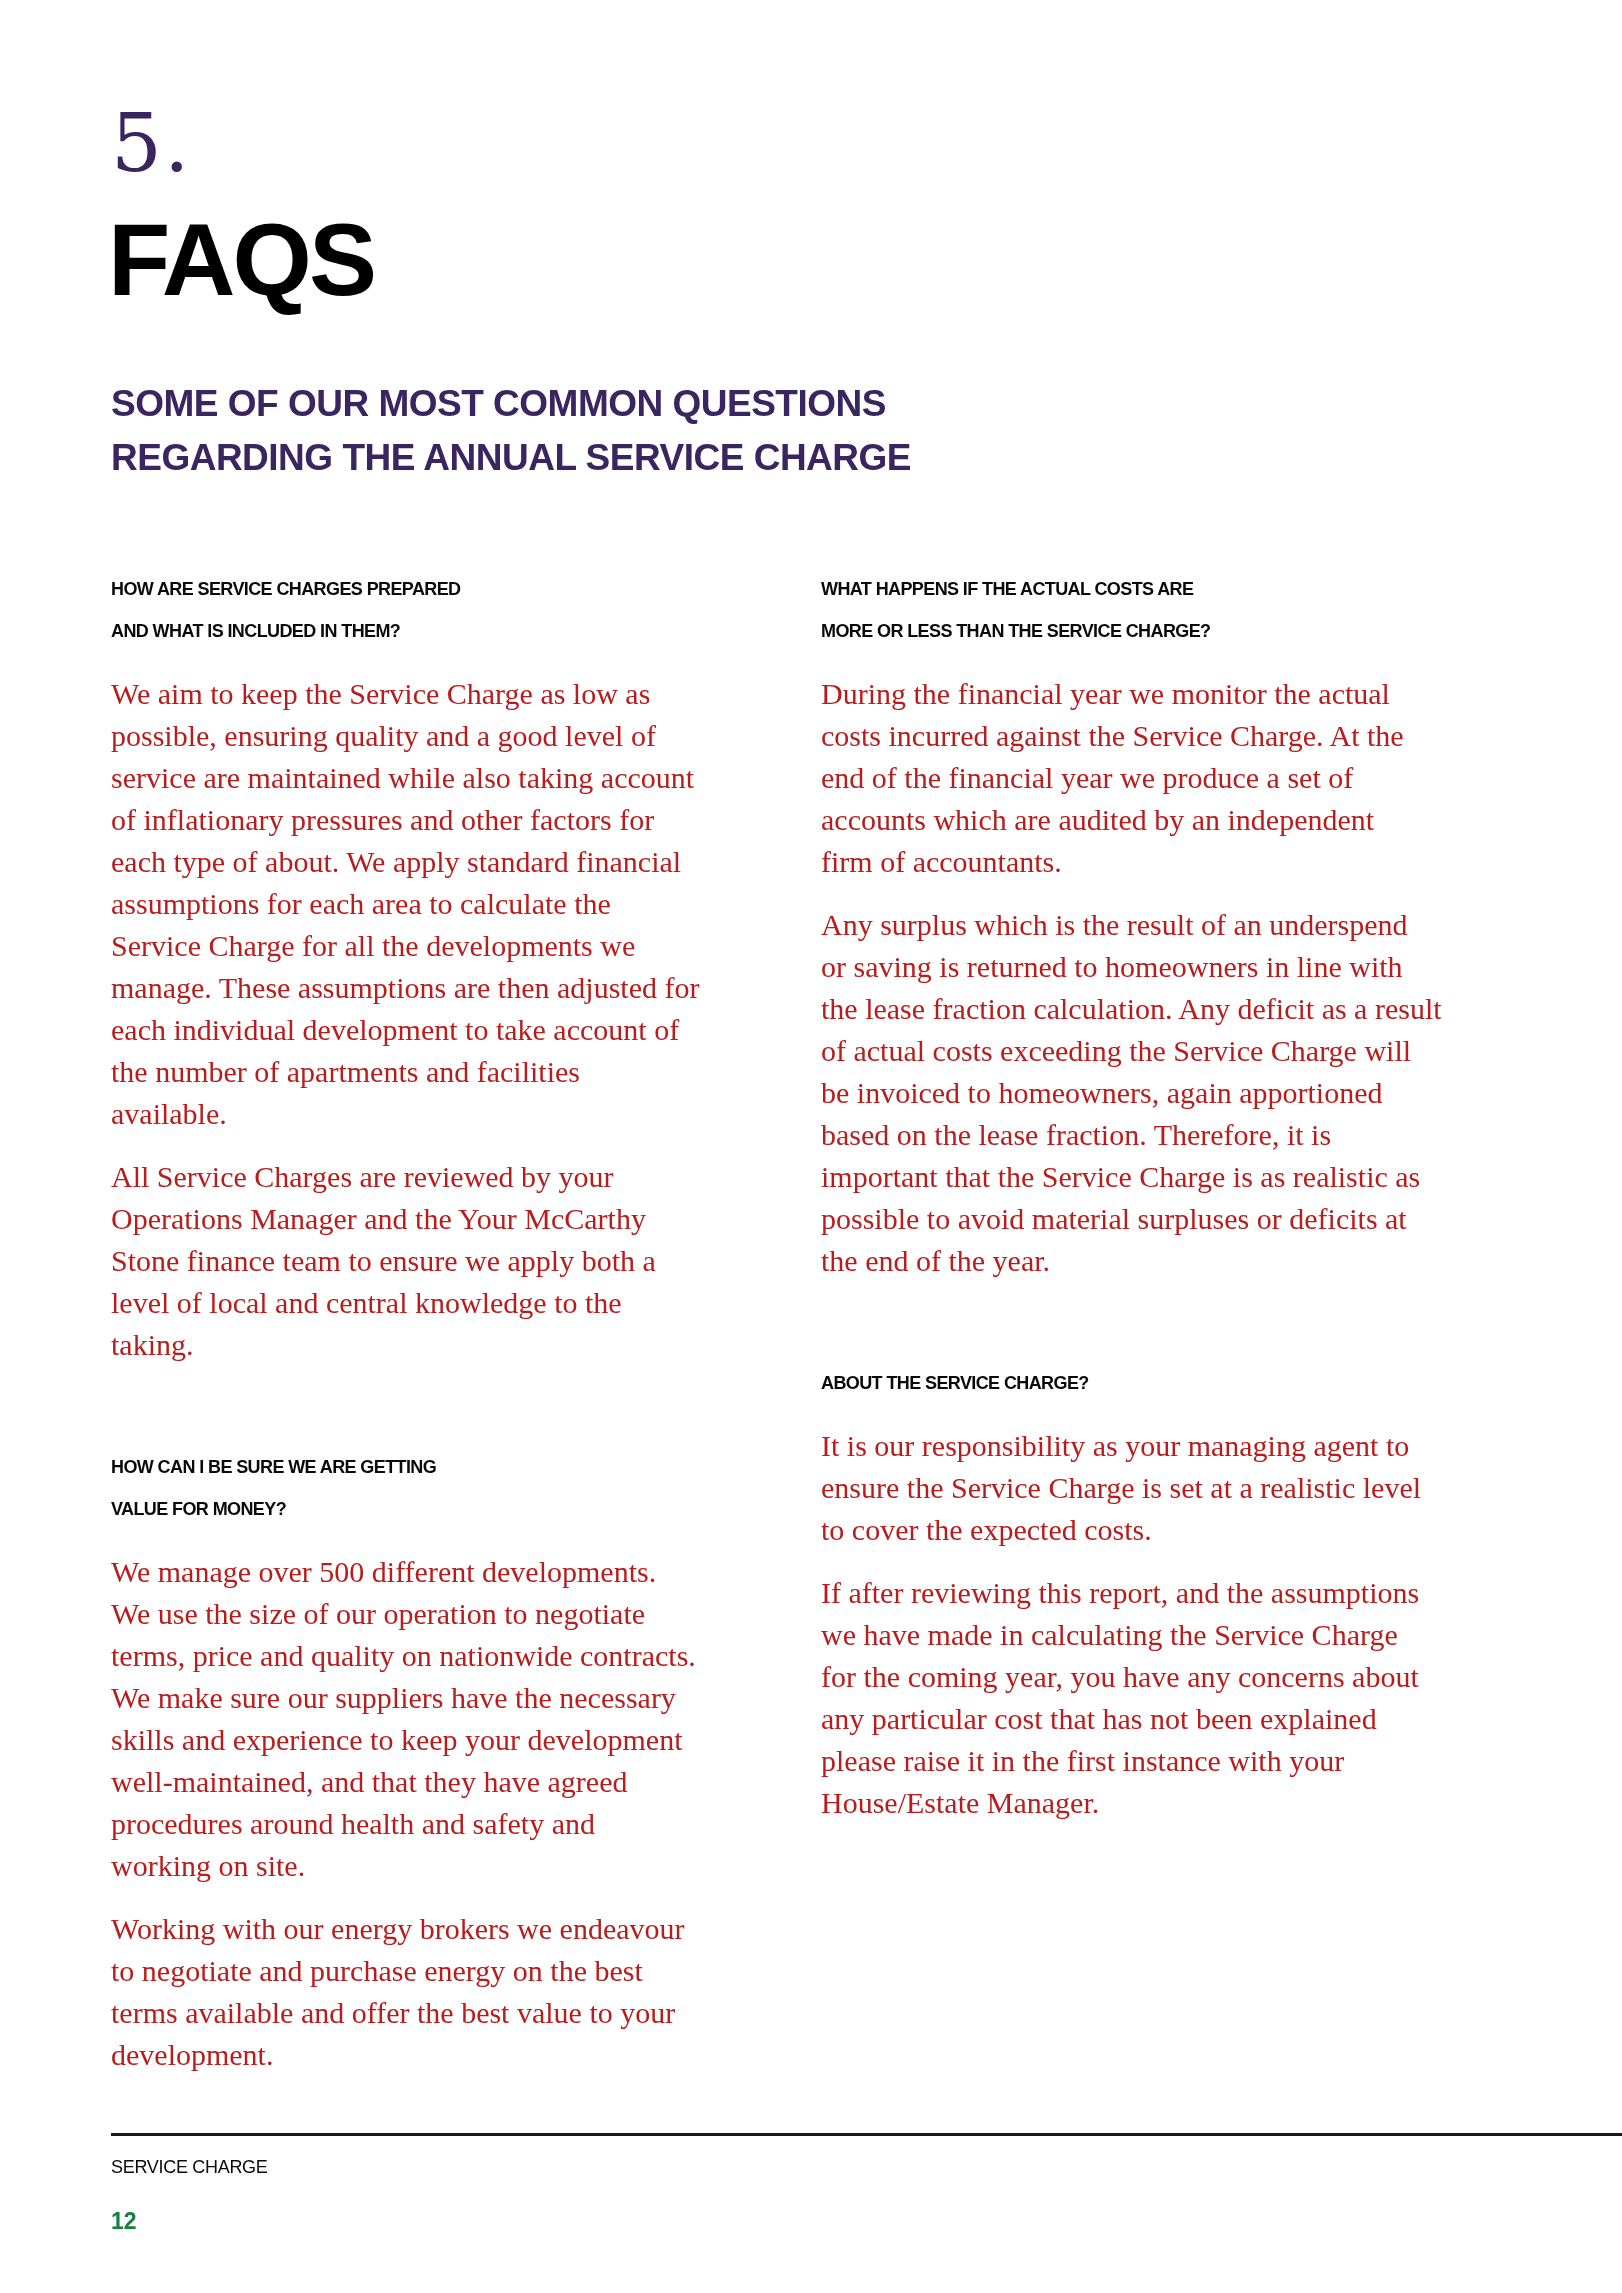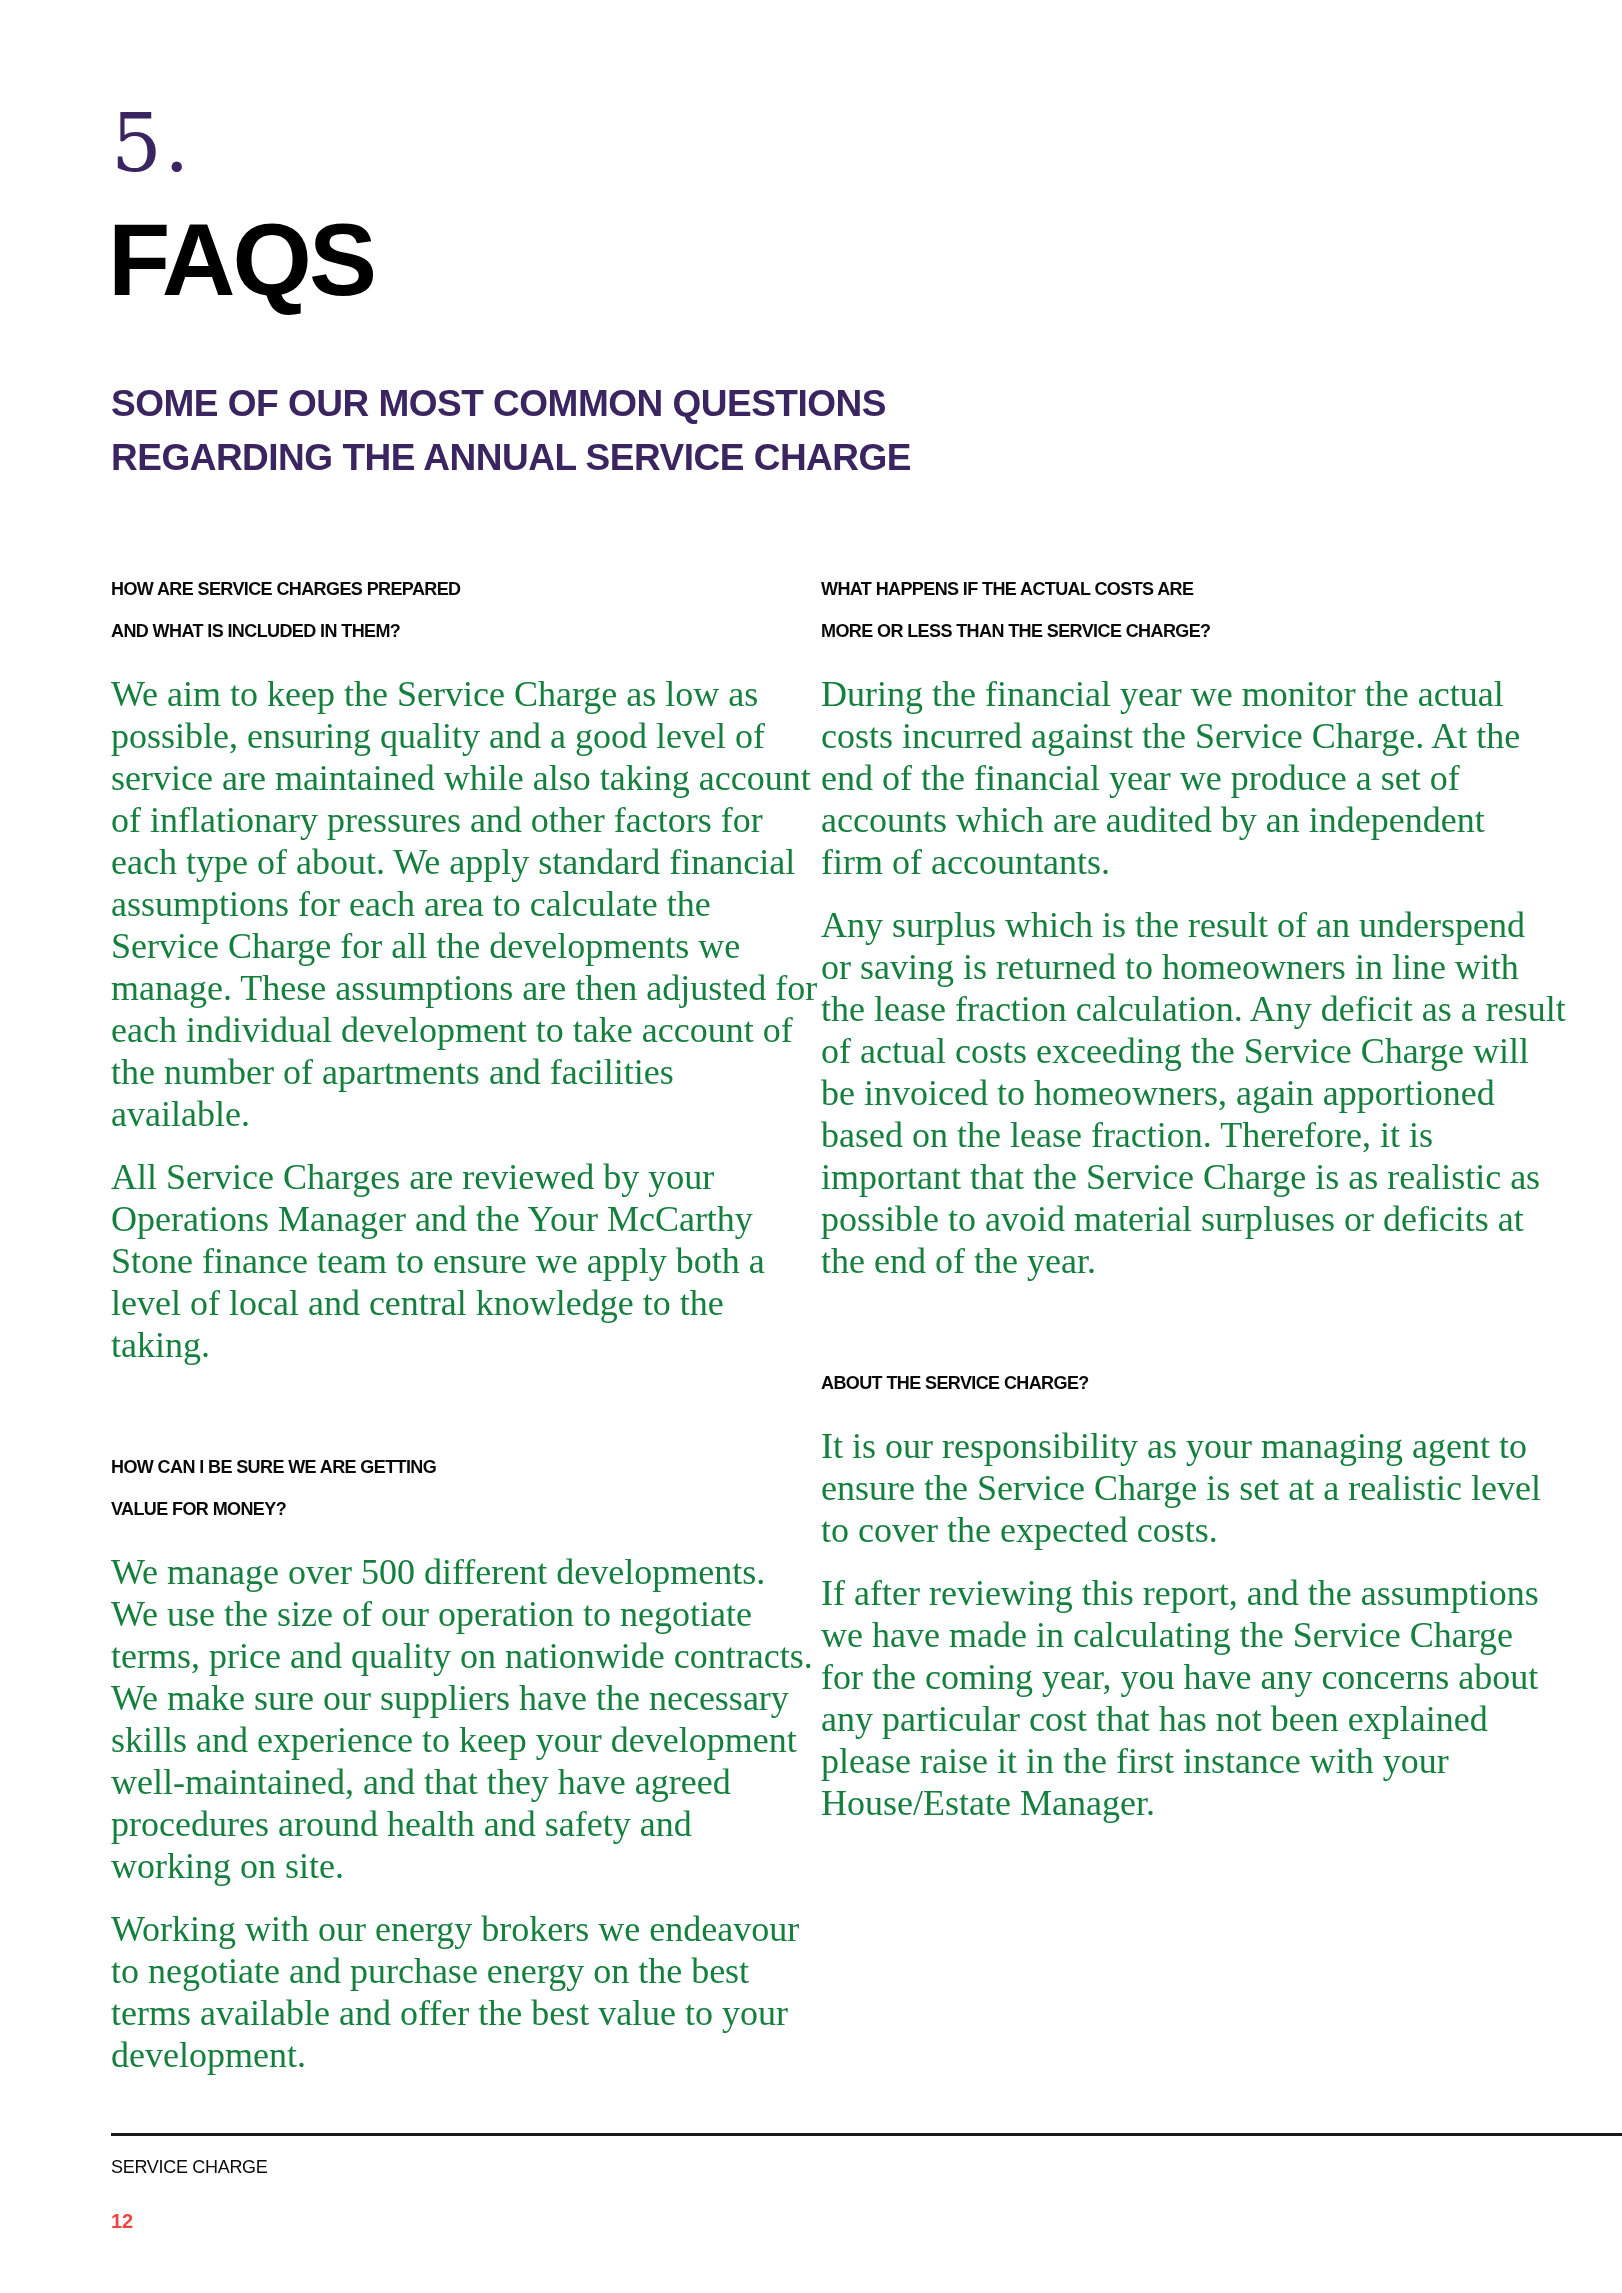--- a/index.html
+++ b/index.html
@@ -60,23 +60,23 @@
     font-weight: 700;
     font-size: 18px;
     line-height: 42px;
     color: #0a0a0a;
     letter-spacing: -0.6px;
     margin: 0 0 20.6px 0;
   }
   .faq-q span { display: block; white-space: nowrap; }
   .faq-p {
     font-family: "Liberation Serif", "DejaVu Serif", serif;
-    font-size: 36px;
+    font-size: 30px;
     line-height: 42px;
-    color: #15803d;
+    color: #b91c1c;
     margin: 0 0 21.6px 0;
   }
   .faq-p span { display: block; white-space: nowrap; }
   .footer-rule {
     position: absolute;
     left: 111px;
     right: 0;
     top: 2133px;
     height: 2.9px;
     background: #1a1a1a;
@@ -91,23 +91,23 @@
     line-height: 27.4px;
     color: #0a0a0a;
     letter-spacing: -0.3px;
   }
   .page-number {
     position: absolute;
     left: 111px;
     top: 2205px;
     font-family: "Liberation Sans", "DejaVu Sans", sans-serif;
     font-weight: 700;
-    font-size: 20px;
+    font-size: 23px;
     line-height: 33px;
-    color: #ef4444;
+    color: #15803d;
   }
 </style>
 </head>
 <body>
 
 <div class="section-number">5.</div>
 <h1 class="page-title">FAQS</h1>
 <h2 class="subtitle">
   <span>SOME OF OUR MOST COMMON QUESTIONS</span>
   <span>REGARDING THE ANNUAL SERVICE CHARGE</span>

